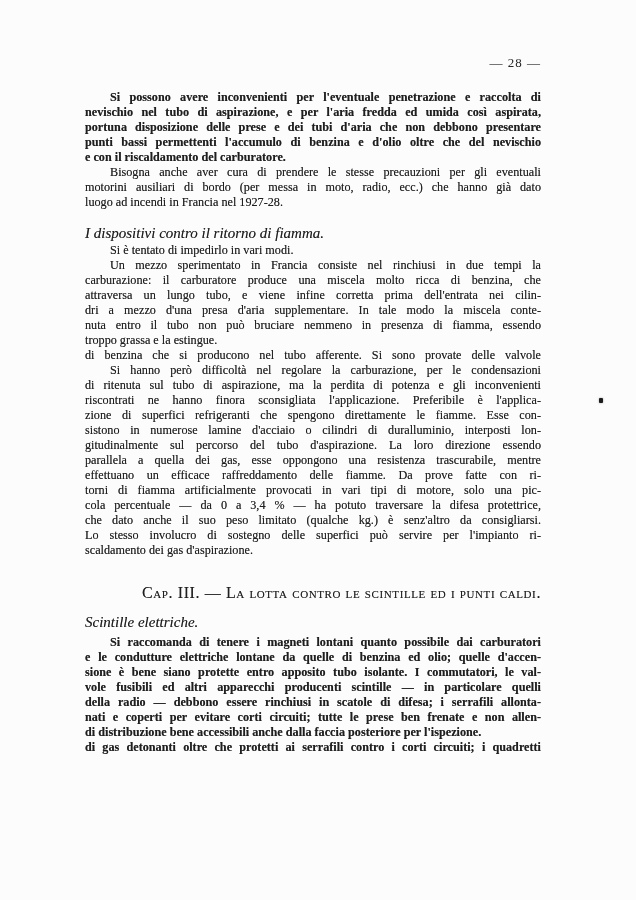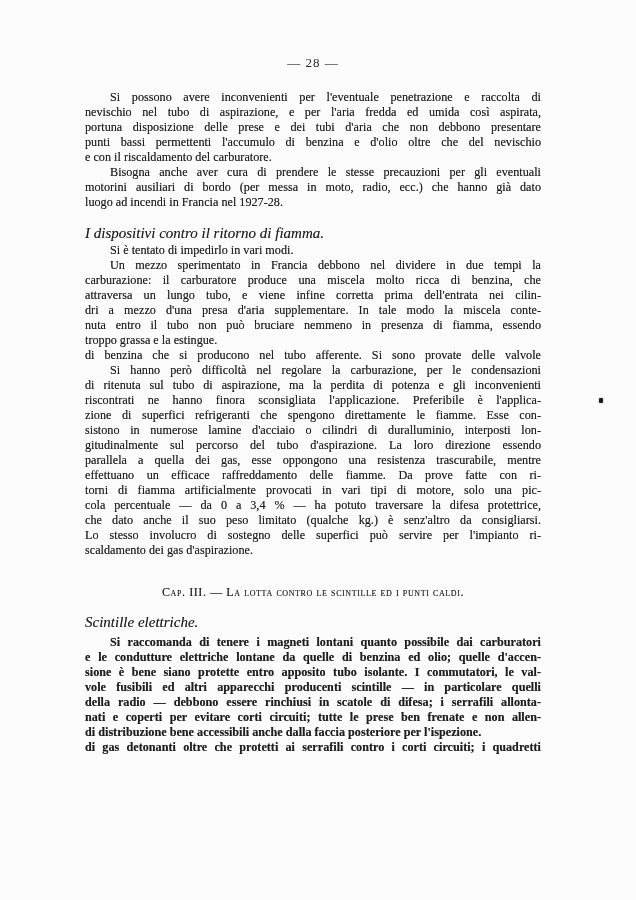--- a/index.html
+++ b/index.html
@@ -14,52 +14,52 @@
   }
   .text-col{
     position:absolute;
     left:85px;top:0;
     width:456px;
   }
   .page-number{
     padding-top:55px;
     height:15px;line-height:15px;
     font-size:13px;
-    text-align:center;
+    text-align:right;
     letter-spacing:1px;
     color:#262626;
   }
   .para{display:block;}
   .pl{
     height:15px;line-height:15px;
     font-size:12.2px;
     text-align:justify;
     text-align-last:justify;
     text-shadow:0 0 0.4px rgba(20,20,20,0.55);
     white-space:normal;
     overflow:visible;
   }
   .pl.first{padding-left:25px;}
   .pl.last{text-align-last:left;}
-  .p1{margin-top:20px;}
+  .p1{margin-top:20px;font-weight:bold;}
   .h-italic{
     height:15px;line-height:15px;
     font-size:15px;
     font-style:italic;
     text-shadow:0 0 0.4px rgba(20,20,20,0.5);
   }
   .h1{margin-top:16px;}
   .p3{margin-top:2px;}
   .chapter-heading{
     margin-top:27px;
     height:15px;line-height:15px;
-    font-size:12px;
+    font-size:16px;
     font-variant:small-caps;
     letter-spacing:0.6px;
-    text-align:center;
+    text-align:right;
     text-shadow:0 0 0.4px rgba(20,20,20,0.5);
   }
   .h2{margin-top:15px;}
   .p6{margin-top:5px;font-weight:bold;}
   .ink-dot{
     position:absolute;
     left:599px;top:398px;
     width:4px;height:5px;
     background:#1c1c1c;
     border-radius:1px;
@@ -88,21 +88,21 @@
         <div class="pl last">luogo ad incendi in Francia nel 1927-28.</div>
       </div>
 
     <div class="h-italic h1">I dispositivi contro il ritorno di fiamma.</div>
 
     <div class="para p3">
         <div class="pl first last">Si è tentato di impedirlo in vari modi.</div>
       </div>
 
     <div class="para p4">
-        <div class="pl first">Un mezzo sperimentato in Francia debbono nel dividere in due tempi la</div>
+        <div class="pl first">Un mezzo sperimentato in Francia consiste nel rinchiusi in due tempi la</div>
         <div class="pl">carburazione: il carburatore produce una miscela molto ricca di benzina, che</div>
         <div class="pl">attraversa un lungo tubo, e viene infine corretta prima dell'entrata nei cilin-</div>
         <div class="pl">dri a mezzo d'una presa d'aria supplementare. In tale modo la miscela conte-</div>
         <div class="pl">nuta entro il tubo non può bruciare nemmeno in presenza di fiamma, essendo</div>
         <div class="pl last">troppo grassa e la estingue.</div>
       </div>
 
     <div class="para p5">
         <div class="pl">di benzina che si producono nel tubo afferente. Si sono provate delle valvole</div>
         <div class="pl first">Si hanno però difficoltà nel regolare la carburazione, per le condensazioni</div>

